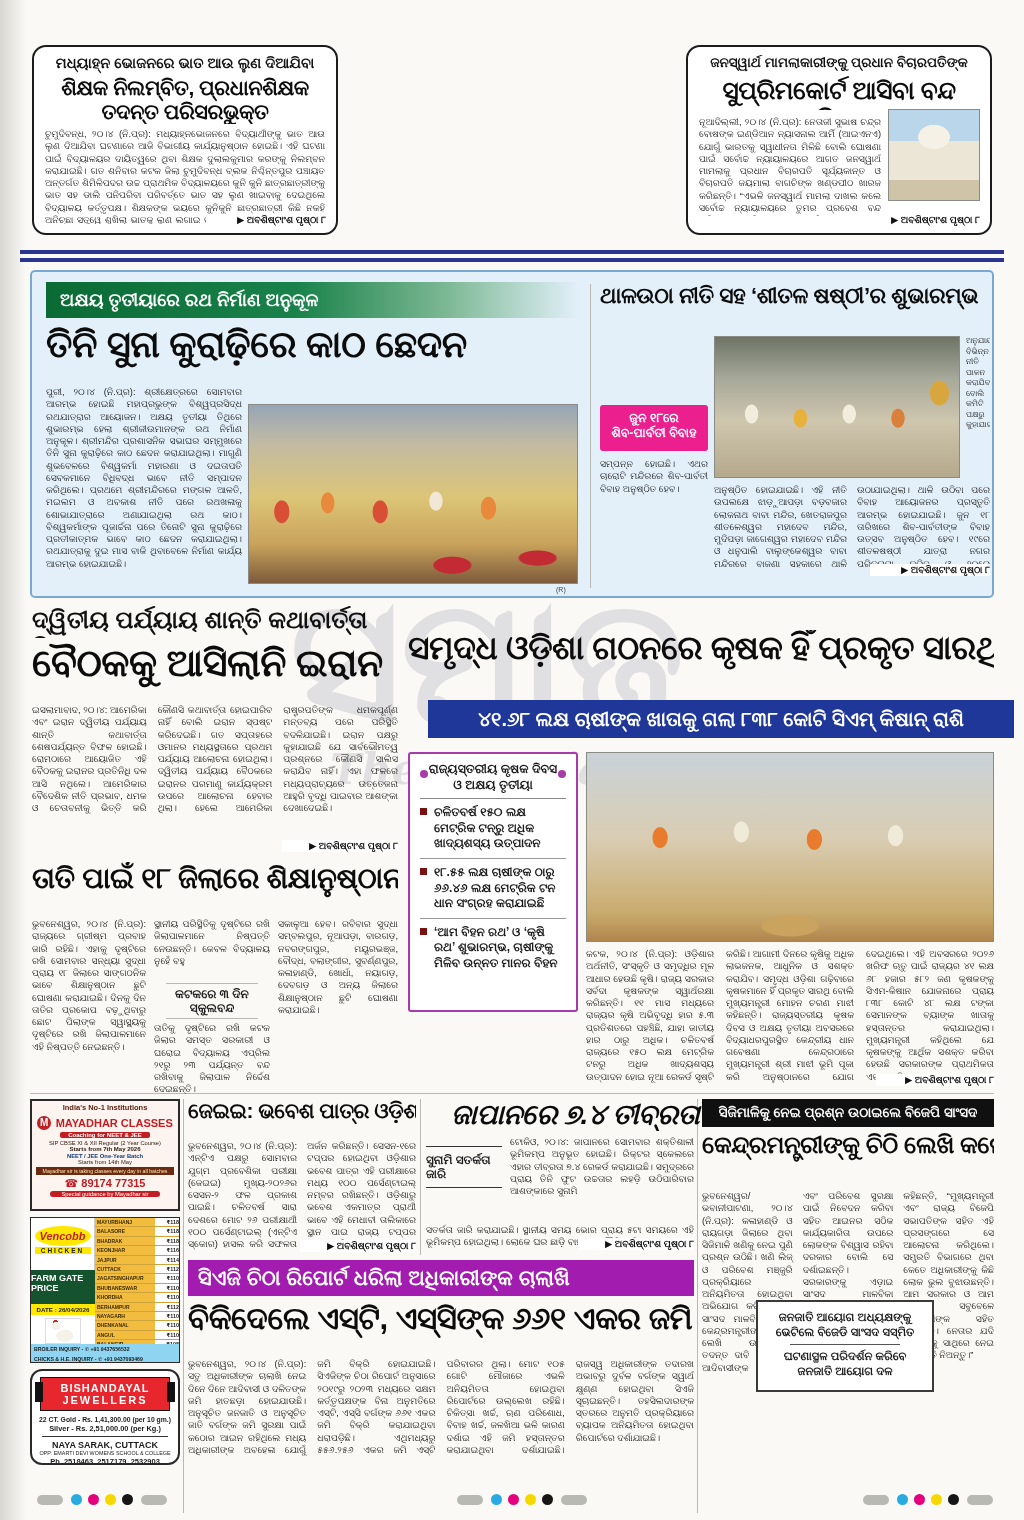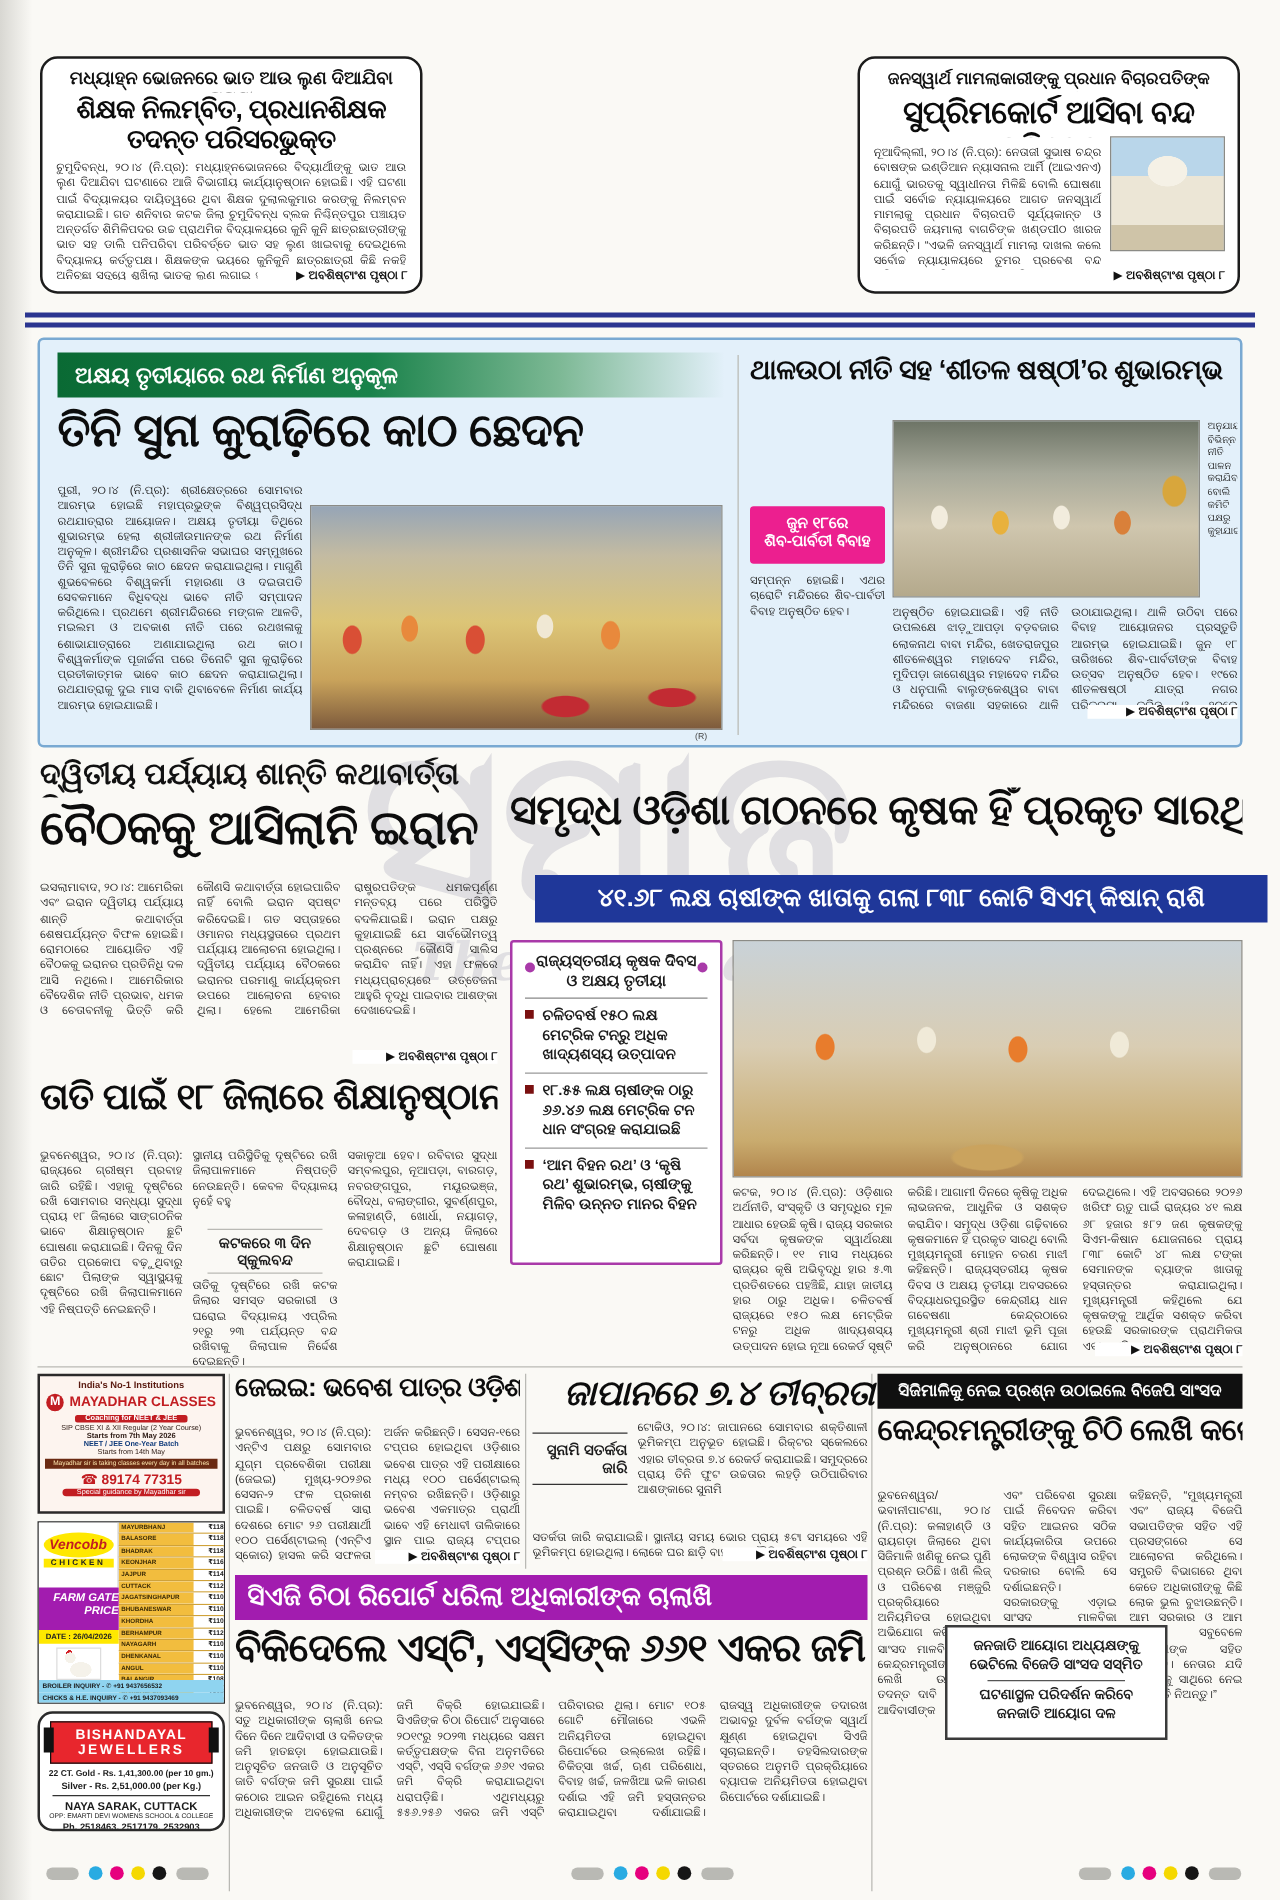--- a/index.html
+++ b/index.html
@@ -170,21 +170,21 @@
     <div style="font-size:5.2px;color:#ffe9b0;background:#6b2a12;text-align:center;margin:2px 4px;padding:1px 0;">Mayadhar sir is taking classes every day in all batches</div>
     <div style="font-size:11px;font-weight:bold;color:#c21d22;text-align:center;">☎ 89174 77315</div>
     <div style="font-size:5.8px;color:#fff;background:#c21d22;width:110px;margin:1px auto;text-align:center;border-radius:3px;">Special guidance by Mayadhar sir</div>
   </div>
 
   <div class="abs adbox" style="left:30px;top:1217px;width:150px;height:146px;border-width:1px;overflow:hidden;">
     <div class="abs" style="left:0;top:0;width:64px;height:52px;background:#fff;border-right:1px solid #ccc;text-align:center;">
       <div style="margin:8px auto 0;width:56px;height:20px;background:#ffe800;border-radius:50%;color:#c21d22;font-weight:bold;font-style:italic;font-size:11px;line-height:20px;">Vencobb</div>
       <div style="font-size:6.5px;font-weight:bold;letter-spacing:2px;color:#222;background:#ffe800;width:56px;margin:1px auto;">CHICKEN</div>
     </div>
-    <div class="abs" style="left:0;top:52px;width:64px;height:34px;background:#a21caf;color:#fff;text-align:right;font-weight:bold;font-style:italic;">
+    <div class="abs" style="left:0;top:52px;width:64px;height:34px;background:#14532d;color:#fff;text-align:left;font-weight:bold;">
       <div style="font-size:9px;margin-top:3px;">FARM GATE</div>
       <div style="font-size:9px;">PRICE</div>
     </div>
     <div class="abs" style="left:0;top:86px;width:64px;height:11px;background:#ffe800;color:#222;font-size:6.2px;font-weight:bold;text-align:center;line-height:11px;">DATE : 26/04/2026</div>
     <div class="abs" style="left:14px;top:100px;width:36px;height:26px;background:radial-gradient(14px 10px at 55% 70%,#f5f2ea 0 60%,transparent 62%),radial-gradient(7px 7px at 30% 30%,#f5f2ea 0 60%,transparent 62%),radial-gradient(4px 4px at 28% 14%,#d42027 0 60%,transparent 62%),#fff;border:1px solid #ddd;"></div>
     <div class="abs" style="left:64px;top:0;width:86px;height:126px;">
       <div class="vrow">
           <span class="vd">MAYURBHANJ</span>
           <span class="vp">₹118</span>
         </div>
@@ -272,21 +272,21 @@
   <div class="abs vline" style="left:420px;top:1099px;height:156px;"></div>
   <div class="abs vline" style="left:697px;top:1099px;height:414px;"></div>
 
   <div class="abs hl" style="left:188px;top:1099px;width:228px;height:34px;font-size:21px;white-space:nowrap;">ଜେଇଇ: ଭବେଶ ପାତ୍ର ଓଡ଼ିଶା ଟପ୍ପର</div>
   <div class="abs bt jt" style="left:188px;top:1140px;width:228px;height:112px;column-count:2;column-gap:10px;">ଭୁବନେଶ୍ୱର, ୨୦।୪ (ନି.ପ୍ର): ଏନ୍‌ଟିଏ ପକ୍ଷରୁ ସୋମବାର ଯୁଗ୍ମ ପ୍ରବେଶିକା ପରୀକ୍ଷା (ଜେଇଇ) ମୁଖ୍ୟ-୨୦୨୬ର ସେସନ-୨ ଫଳ ପ୍ରକାଶ ପାଇଛି। ଚଳିତବର୍ଷ ସାରା ଦେଶରେ ମୋଟ ୨୬ ପରୀକ୍ଷାର୍ଥୀ ୧୦୦ ପର୍ସେଣ୍ଟାଇଲ୍ (ଏନ୍‌ଟିଏ ସ୍କୋର) ହାସଲ କରି ସଫଳତା ଅର୍ଜନ କରିଛନ୍ତି। ସେସନ-୧ରେ ଟପ୍ପର ହୋଇଥିବା ଓଡ଼ିଶାର ଭବେଶ ପାତ୍ର ଏହି ପରୀକ୍ଷାରେ ମଧ୍ୟ ୧୦୦ ପର୍ସେଣ୍ଟାଇଲ୍ ନମ୍ବର ରଖିଛନ୍ତି। ଓଡ଼ିଶାରୁ ଭବେଶ ଏକମାତ୍ର ପ୍ରାର୍ଥୀ ଭାବେ ଏହି ମେଧାବୀ ତାଲିକାରେ ସ୍ଥାନ ପାଇ ରାଜ୍ୟ ଟପ୍ପର ହୋଇଛନ୍ତି। ଆନ୍ଧ୍ରପ୍ରଦେଶ ସମେତ ତେଲେଙ୍ଗାନାରୁ ସର୍ବାଧିକ ୫ ଜଣ ଏବଂ</div>
   <div class="abs more" style="left:300px;top:1240px;width:116px;">▶ ଅବଶିଷ୍ଟାଂଶ ପୃଷ୍ଠା ୮</div>
 
   <div class="abs hl" style="left:451px;top:1099px;width:268px;height:32px;font-size:28px;white-space:nowrap;font-style:italic;">ଜାପାନରେ ୭.୪ ତୀବ୍ରତାର ଭୂମିକମ୍ପ</div>
   <div class="abs" style="left:426px;top:1146px;width:76px;height:54px;">
     <div class="hline" style="background:#333;"></div>
-    <div style="font-size:12px;font-weight:bold;text-align:right;padding:6px 0;">ସୁନାମି ସତର୍କତା ଜାରି</div>
+    <div style="font-size:12px;font-weight:bold;text-align:left;padding:6px 0;">ସୁନାମି ସତର୍କତା ଜାରି</div>
     <div class="hline" style="background:#333;"></div>
   </div>
   <div class="abs bt jt" style="left:510px;top:1136px;width:184px;height:86px;">ଟୋକିଓ, ୨୦।୪: ଜାପାନରେ ସୋମବାର ଶକ୍ତିଶାଳୀ ଭୂମିକମ୍ପ ଅନୁଭୂତ ହୋଇଛି। ରିକ୍ଟର ସ୍କେଲରେ ଏହାର ତୀବ୍ରତା ୭.୪ ରେକର୍ଡ କରାଯାଇଛି। ସମୁଦ୍ରରେ ପ୍ରାୟ ତିନି ଫୁଟ ଉଚ୍ଚତାର ଲହଡ଼ି ଉଠିପାରିବାର ଆଶଙ୍କାରେ ସୁନାମି</div>
   <div class="abs bt jt" style="left:426px;top:1224px;width:268px;height:24px;">ସତର୍କତା ଜାରି କରାଯାଇଛି। ସ୍ଥାନୀୟ ସମୟ ଭୋର ପ୍ରାୟ ୫ଟା ସମୟରେ ଏହି ଭୂମିକମ୍ପ ହୋଇଥିଲା। ଲୋକେ ଘର ଛାଡ଼ି ବାହାରକୁ ଦୌଡ଼ି ଆସିଥିଲେ। ଏଯାବତ କୌଣସି କ୍ଷୟକ୍ଷତିର ସୂଚନା ମିଳିନାହିଁ।</div>
   <div class="abs more" style="left:578px;top:1238px;width:116px;">▶ ଅବଶିଷ୍ଟାଂଶ ପୃଷ୍ଠା ୮</div>
 
   <div class="abs redbanner" style="left:188px;top:1260px;width:506px;height:36px;font-size:21px;line-height:36px;padding-left:10px;overflow:hidden;">ସିଏଜି ଚିଠା ରିପୋର୍ଟ ଧରିଲା ଅଧିକାରୀଙ୍କ ଚାଲାଖି</div>
   <div class="abs hl" style="left:188px;top:1302px;width:506px;height:50px;font-size:31px;white-space:nowrap;">ବିକିଦେଲେ ଏସ୍‌ଟି, ଏସ୍‌ସିଙ୍କ ୬୬୧ ଏକର ଜମି</div>
   <div class="abs bt jt" style="left:188px;top:1358px;width:506px;height:156px;column-count:4;column-gap:11px;">ଭୁବନେଶ୍ୱର, ୨୦।୪ (ନି.ପ୍ର): ସତୁ ଅଧିକାରୀଙ୍କ ଚାଲାଖି ନେଇ ଦିନେ ଦିନେ ଆଦିବାସୀ ଓ ଦଳିତଙ୍କ ଜମି ହାତଛଡ଼ା ହୋଇଯାଉଛି। ଅନୁସୂଚିତ ଜନଜାତି ଓ ଅନୁସୂଚିତ ଜାତି ବର୍ଗଙ୍କ ଜମି ସୁରକ୍ଷା ପାଇଁ କଠୋର ଆଇନ ରହିଥିଲେ ମଧ୍ୟ ଅଧିକାରୀଙ୍କ ଅବହେଳା ଯୋଗୁଁ ଜମି ବିକ୍ରି ହୋଇଯାଇଛି। ସିଏଜିଙ୍କ ଚିଠା ରିପୋର୍ଟ ଅନୁସାରେ ୨୦୧୯ରୁ ୨୦୨୩ ମଧ୍ୟରେ ସକ୍ଷମ କର୍ତ୍ତୃପକ୍ଷଙ୍କ ବିନା ଅନୁମତିରେ ଏସ୍‌ଟି, ଏସ୍‌ସି ବର୍ଗଙ୍କ ୬୬୧ ଏକର ଜମି ବିକ୍ରି କରାଯାଇଥିବା ଧରାପଡ଼ିଛି। ଏଥିମଧ୍ୟରୁ ୫୫୬.୨୫୬ ଏକର ଜମି ଏସ୍‌ଟି ପରିବାରର ଥିଲା। ମୋଟ ୧୦୫ ଗୋଟି ମୌଜାରେ ଏଭଳି ଅନିୟମିତତା ହୋଇଥିବା ରିପୋର୍ଟରେ ଉଲ୍ଲେଖ ରହିଛି। ଚିକିତ୍ସା ଖର୍ଚ୍ଚ, ଋଣ ପରିଶୋଧ, ବିବାହ ଖର୍ଚ୍ଚ, ଜଳଖିଆ ଭଳି କାରଣ ଦର୍ଶାଇ ଏହି ଜମି ହସ୍ତାନ୍ତର କରାଯାଇଥିବା ଦର୍ଶାଯାଇଛି। ରାଜସ୍ୱ ଅଧିକାରୀଙ୍କ ତଦାରଖ ଅଭାବରୁ ଦୁର୍ବଳ ବର୍ଗଙ୍କ ସ୍ୱାର୍ଥ କ୍ଷୁଣ୍ଣ ହୋଇଥିବା ସିଏଜି ସୂଚାଇଛନ୍ତି। ତହସିଲଦାରଙ୍କ ସ୍ତରରେ ଅନୁମତି ପ୍ରକ୍ରିୟାରେ ବ୍ୟାପକ ଅନିୟମିତତା ହୋଇଥିବା ରିପୋର୍ଟରେ ଦର୍ଶାଯାଇଛି।</div>
 

